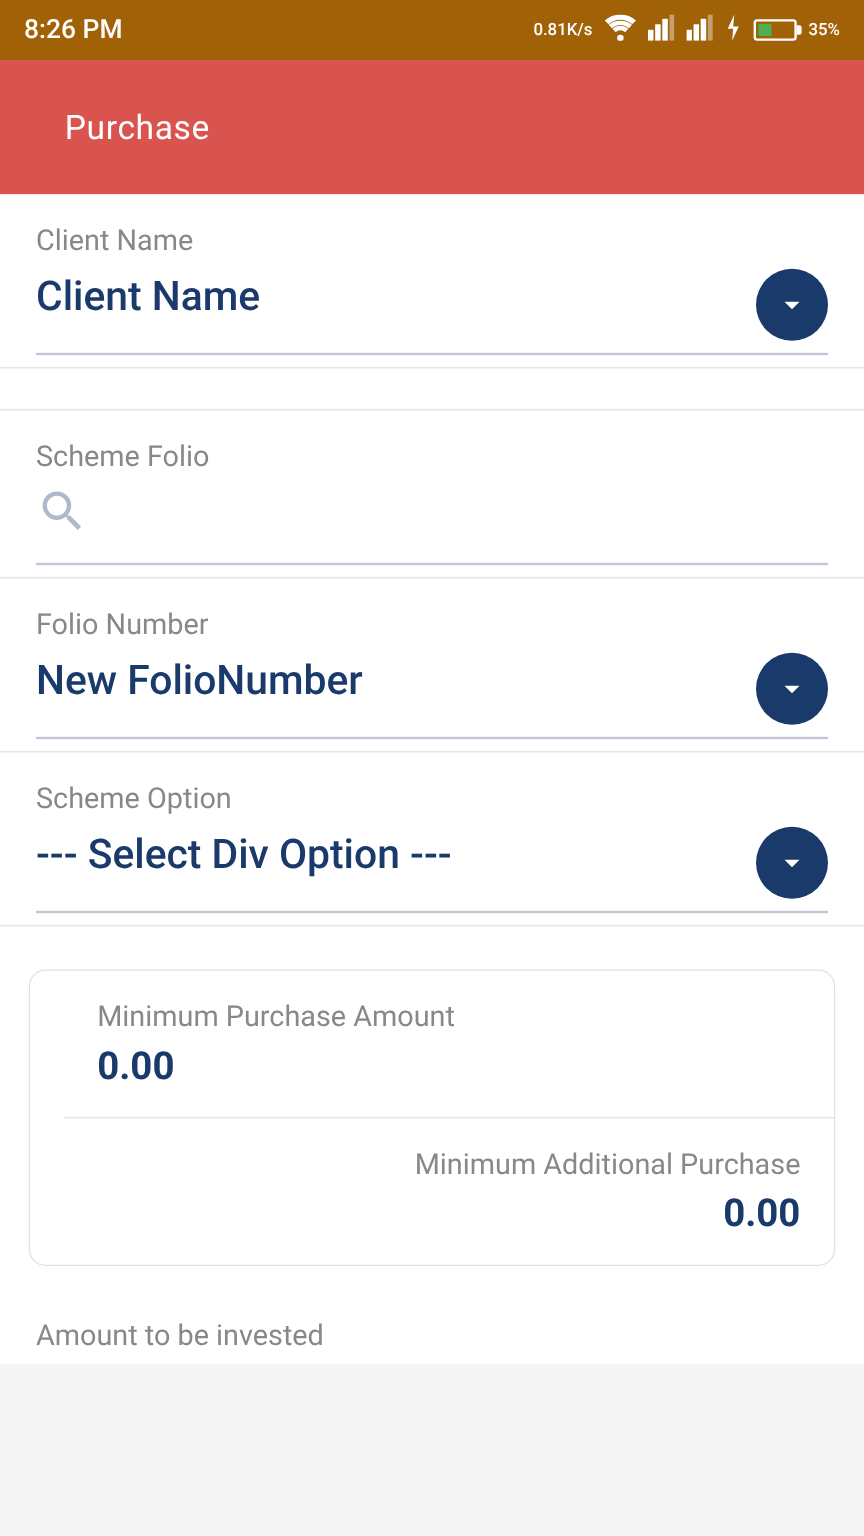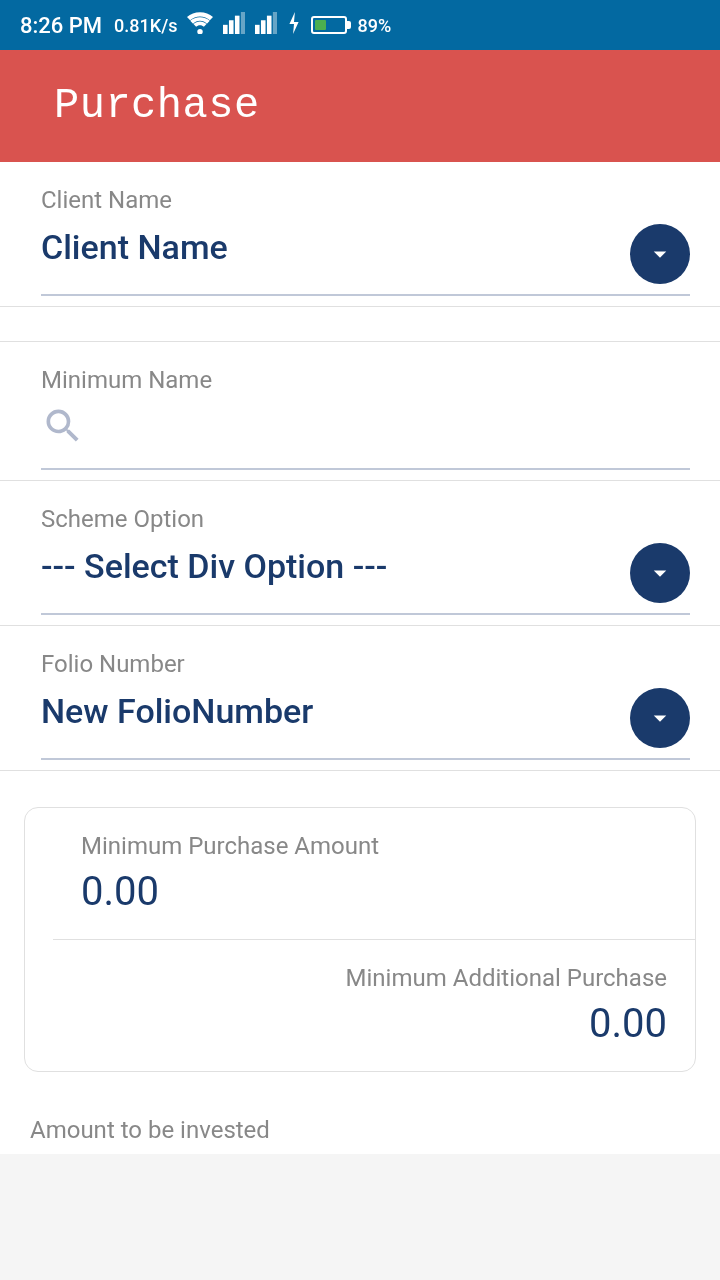--- a/index.html
+++ b/index.html
@@ -9,34 +9,34 @@
       min-height: 1280px;
       font-family: 'Roboto', Arial, sans-serif;
       background: #f5f5f5;
       overflow-x: hidden;
     }
 
     
     .status-bar {
       width: 100%;
       height: 50px;
-      background: #0369a1;
-      display: flex;
-      align-items: center;
-      justify-content: flex-start;
+      background: #a16207;
+      display: flex;
+      align-items: center;
+      justify-content: space-between;
       padding: 0 20px;
       color: white;
       font-size: 22px;
       font-weight: 500;
     }
     .status-right {
       display: flex;
       align-items: center;
       gap: 10px;
-      font-size: 18px;
+      font-size: 14px;
       margin-left: 12px;
     }
     .battery-icon {
       display: inline-flex;
       align-items: center;
       gap: 3px;
     }
     .battery-body {
       width: 36px;
       height: 18px;
@@ -71,40 +71,39 @@
       height: 112px;
       background: #d9534f;
       display: flex;
       align-items: center;
       padding: 0 24px;
       gap: 30px;
     }
     .app-bar-title {
       flex: 1;
       color: white;
-      font-size: 42px;
+      font-size: 28px;
       font-weight: 400;
       letter-spacing: 0.5px;
-      font-family: Liberation Mono, monospace;
     }
     .app-bar-icon {
       color: white;
       font-size: 40px;
       cursor: pointer;
     }
 
     
     .content {
       background: white;
       padding: 0;
     }
 
     
     .form-section {
-      padding: 24px 30px 10px 41px;
+      padding: 24px 30px 10px 30px;
       border-bottom: 1px solid #e0e0e0;
     }
     .form-label {
       font-size: 24px;
       color: #888;
       margin-bottom: 10px;
       display: block;
     }
     .form-value {
       font-size: 34px;
@@ -161,23 +160,23 @@
     .card-row + .card-row {
       border-top: 1px solid #e0e0e0;
       text-align: right;
     }
     .card-label {
       font-size: 24px;
       color: #888;
       margin-bottom: 8px;
     }
     .card-value {
-      font-size: 40px;
+      font-size: 32px;
       color: #1a3a6b;
-      font-weight: 400;
+      font-weight: 700;
     }
 
     
     .amount-section {
       padding: 24px 30px 10px 30px;
     }
     .amount-label {
       font-size: 24px;
       color: #888;
       margin-top: 26px;
@@ -222,21 +221,21 @@
       <svg width="14" height="22" viewBox="0 0 14 24" fill="white">
         <polygon points="8,0 2,13 7,13 6,24 12,11 7,11"></polygon>
       </svg>
     </span>
 
     <div class="battery-icon">
       <div class="battery-body">
         <div class="battery-fill"></div>
       </div>
     </div>
-    <span>89%</span>
+    <span>35%</span>
   </div>
 </div>
 
 <div class="app-bar">
   <div class="app-bar-icon">
     <svg viewBox="0 0 24 24" xmlns="http://www.w3.org/2000/svg">
       <rect y="3" width="24" height="2.5" rx="1.25"></rect>
       <rect y="10.75" width="24" height="2.5" rx="1.25"></rect>
       <rect y="18.5" width="24" height="2.5" rx="1.25"></rect>
     </svg>
@@ -265,54 +264,54 @@
           <path d="M7 10l5 5 5-5z"></path>
         </svg>
       </div>
     </div>
   </div>
 
   <div class="form-section">
   </div>
 
   <div class="form-section">
-    <span class="form-label">Minimum Name</span>
+    <span class="form-label">Scheme Folio</span>
     <div class="form-row">
       <div class="search-icon-btn">
         <svg viewBox="0 0 24 24" xmlns="http://www.w3.org/2000/svg">
           <path d="M15.5 14h-.79l-.28-.27A6.471 6.471 0 0016 9.5 6.5 6.5 0 109.5 16c1.61 0 3.09-.59 4.23-1.57l.27.28v.79l5 4.99L20.49 19l-4.99-5zm-6 0C7.01 14 5 11.99 5 9.5S7.01 5 9.5 5 14 7.01 14 9.5 11.99 14 9.5 14z"></path>
+        </svg>
+      </div>
+    </div>
+  </div>
+
+  <div class="form-section">
+    <span class="form-label">Folio Number</span>
+    <div class="form-row">
+      <span class="form-value">New FolioNumber</span>
+      <div class="dropdown-btn">
+        <svg viewBox="0 0 24 24" xmlns="http://www.w3.org/2000/svg">
+          <path d="M7 10l5 5 5-5z"></path>
         </svg>
       </div>
     </div>
   </div>
 
   <div class="form-section">
     <span class="form-label">Scheme Option</span>
     <div class="form-row">
       <span class="form-value">--- Select Div Option ---</span>
       <div class="dropdown-btn">
         <svg viewBox="0 0 24 24" xmlns="http://www.w3.org/2000/svg">
           <path d="M7 10l5 5 5-5z"></path>
         </svg>
       </div>
     </div>
   </div>
 
-  <div class="form-section">
-    <span class="form-label">Folio Number</span>
-    <div class="form-row">
-      <span class="form-value">New FolioNumber</span>
-      <div class="dropdown-btn">
-        <svg viewBox="0 0 24 24" xmlns="http://www.w3.org/2000/svg">
-          <path d="M7 10l5 5 5-5z"></path>
-        </svg>
-      </div>
-    </div>
-  </div>
-
   <div class="card-section">
     <div class="card-row">
       <div class="card-label">Minimum Purchase Amount</div>
       <div class="card-value">0.00</div>
     </div>
     <div class="card-row">
       <div class="card-label">Minimum Additional Purchase</div>
       <div class="card-value">0.00</div>
     </div>
   </div>

